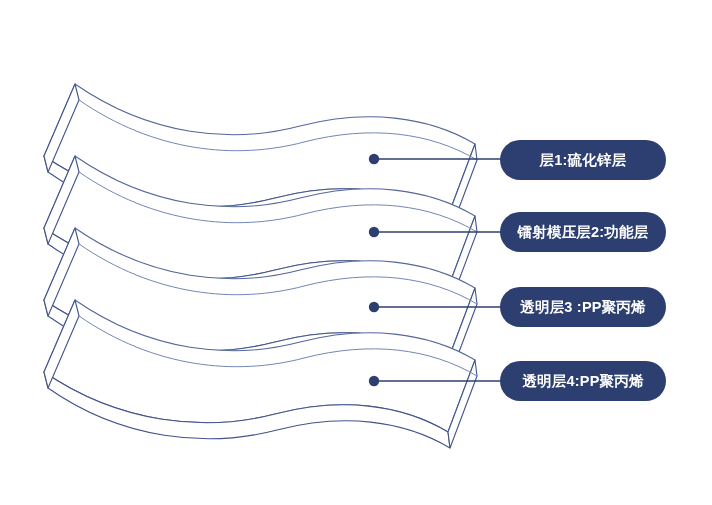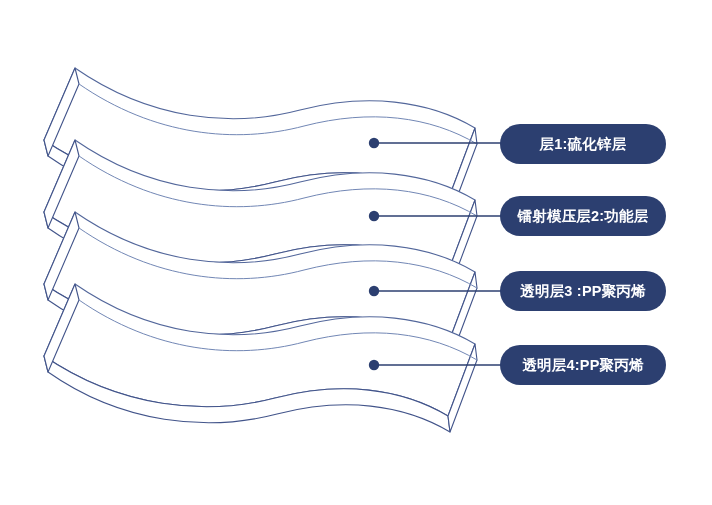--- a/index.html
+++ b/index.html
@@ -10,21 +10,21 @@
   body {
     width: 712px;
     height: 505px;
     position: relative;
     overflow: hidden;
     font-family: "Liberation Sans", "DejaVu Sans", sans-serif;
   }
   #diagram-root {
     position: absolute;
     left: 0;
-    top: 0;
+    top: 16px;
     width: 712px;
     height: 485px;
   }
   svg.diagram-svg {
     display: block;
     width: 712px;
     height: 505px;
   }
   .sheet-face {
     fill: #ffffff;

